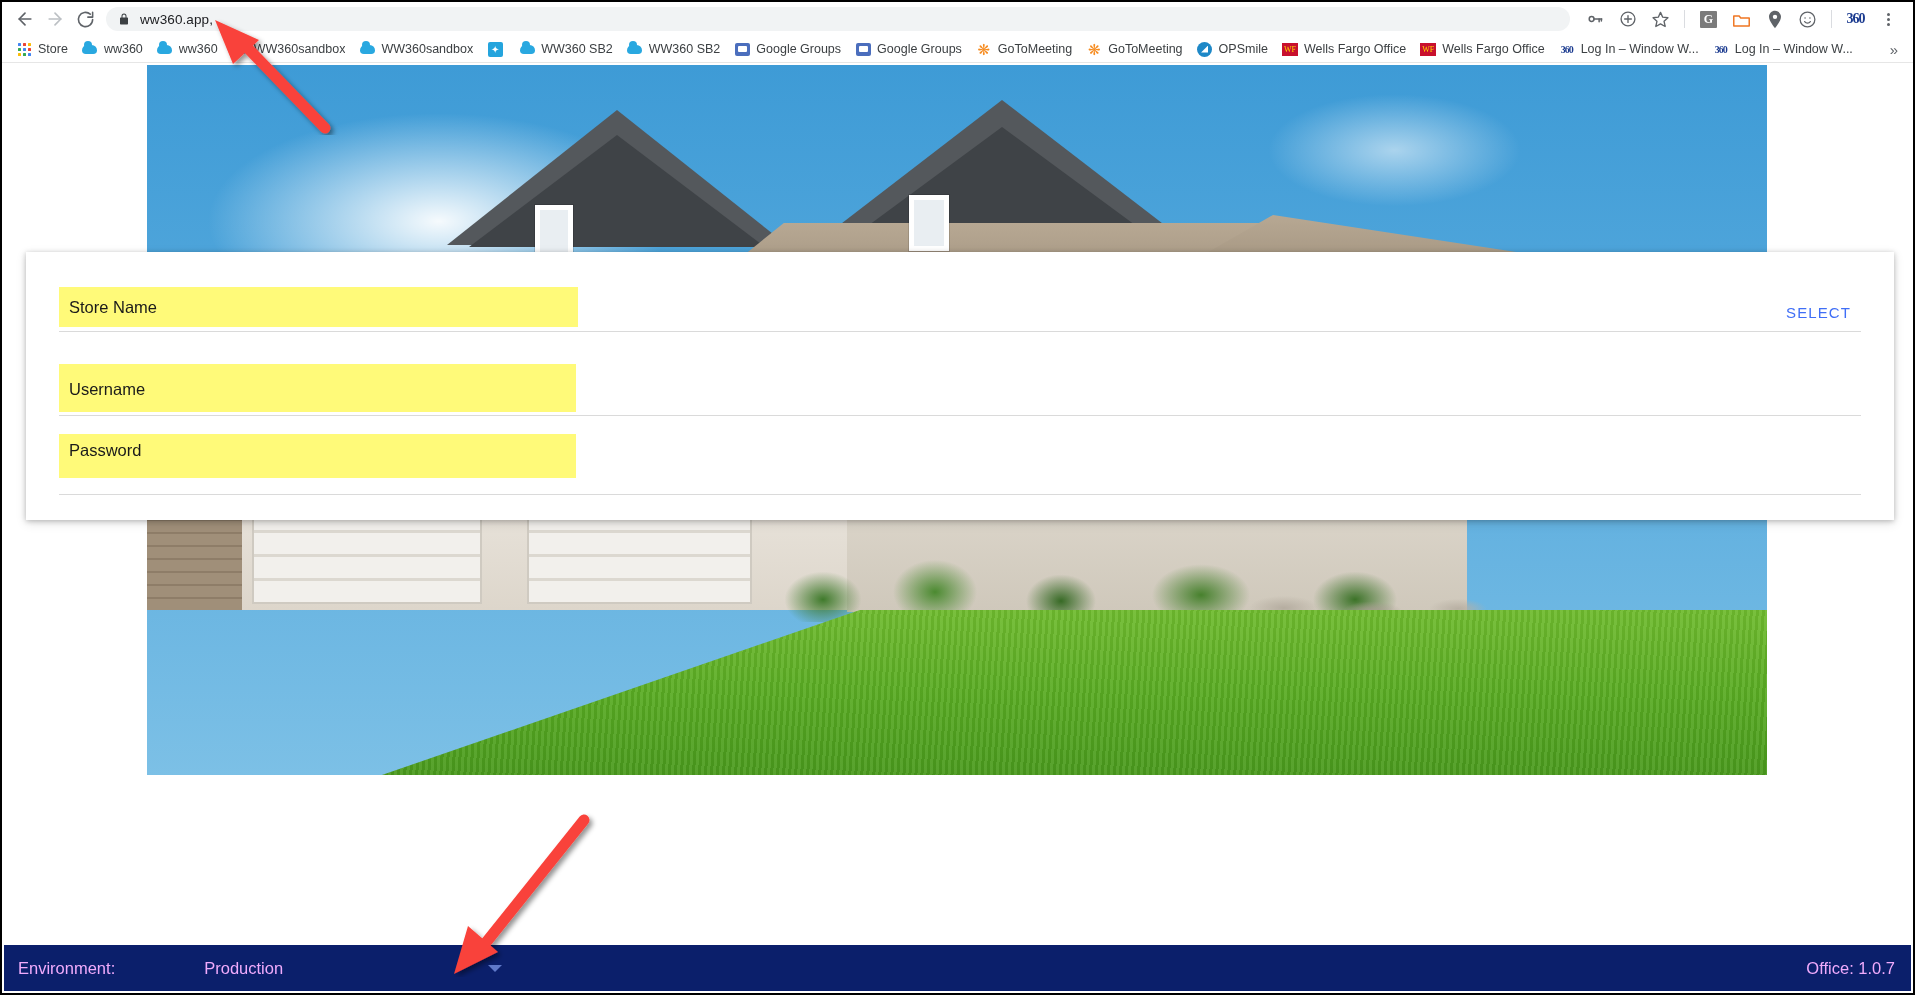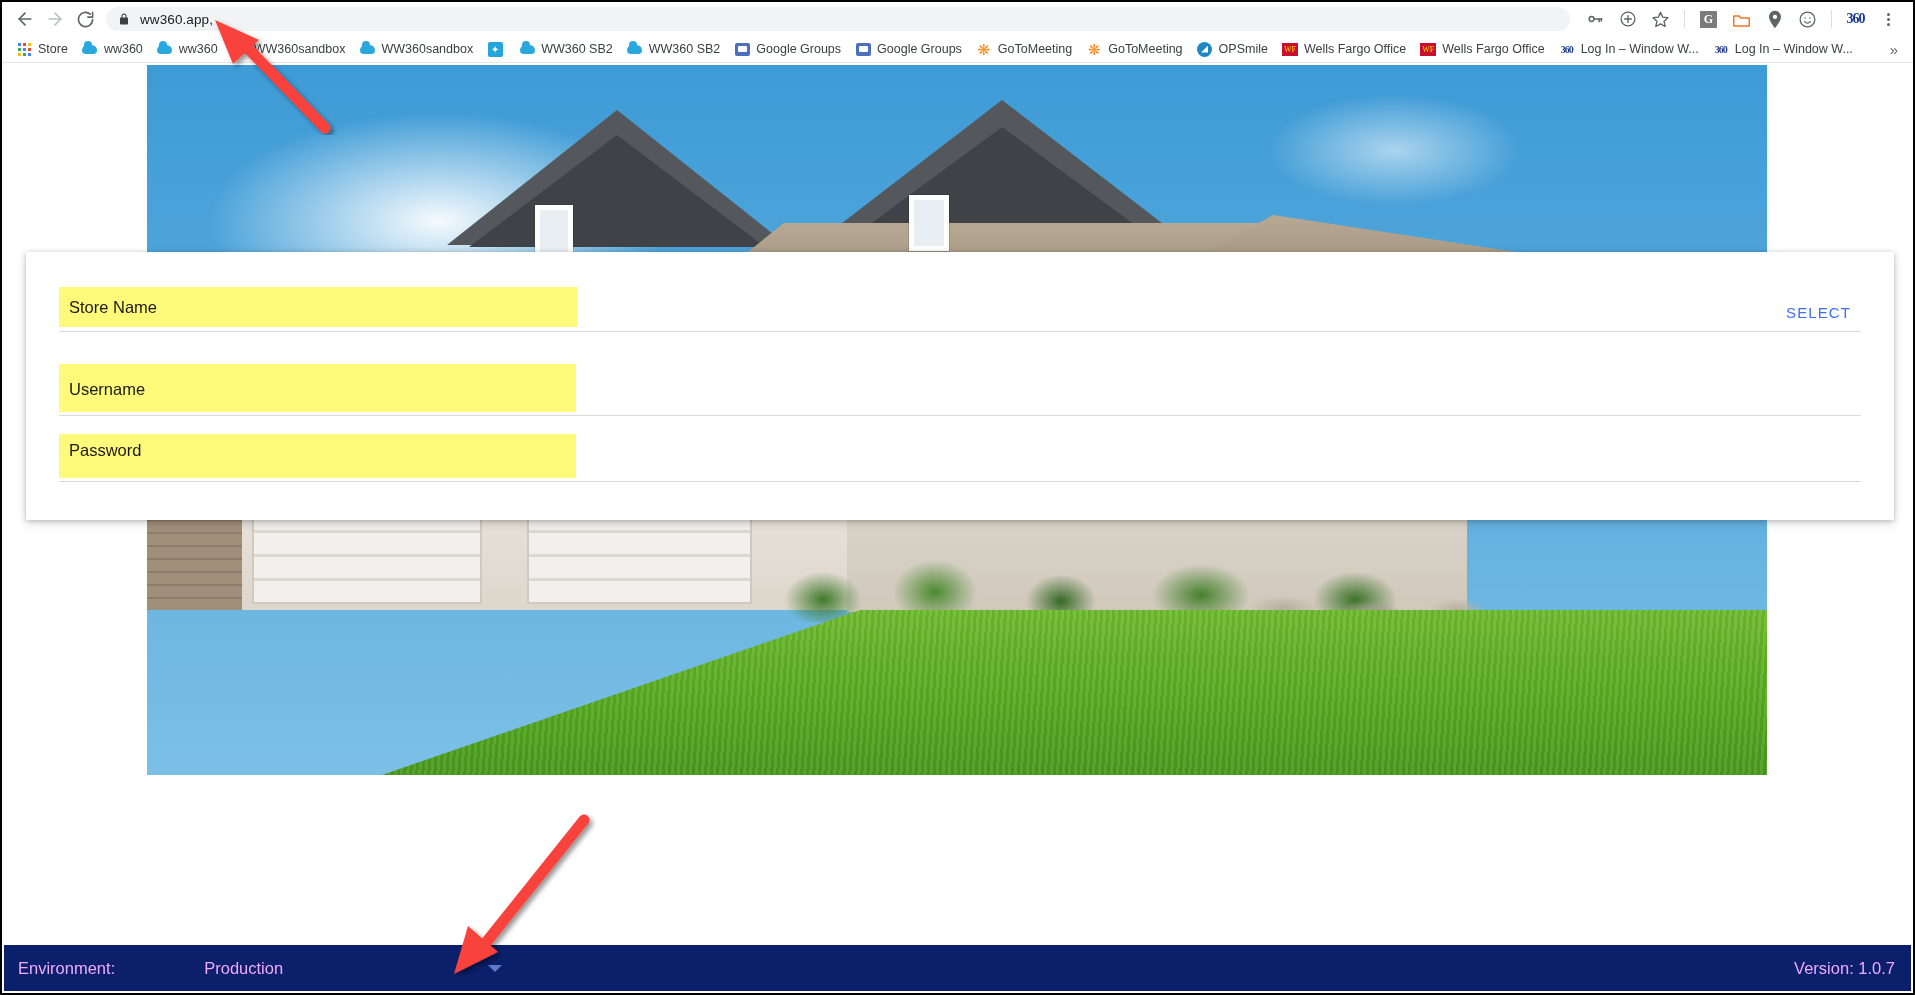--- a/index.html
+++ b/index.html
@@ -396,21 +396,21 @@
   }
   .row-user {
     margin-top: 32px;
     border-bottom: 1px solid #dadada;
     padding-bottom: 3px;
   }
   .user-fill { width: 517px; height: 48px; align-items: flex-start; padding-top: 16px;}
   .row-pass {
     margin-top: 18px;
     border-bottom: 1px solid #dadada;
-    padding-bottom: 3px;
+    padding-bottom: 16px;
   }
   .pass-fill { width: 517px; height: 44px; align-items: flex-start; padding-top: 7px;}
 
   .login-btn {
     position: absolute;
     left: 33px;
     bottom: -34px;
     width: 1800px;
     height: 66px;
     background: #3b7bf6;
@@ -726,21 +726,21 @@
           <div class="field-fill pass-fill" placeholder="Password">Password</div>
         </div>
 
       </div>
     </div>
 
     <div class="footer">
       <span class="env-label">Environment:</span>
       <span class="env-value">Production</span>
       <span class="env-caret"></span>
-      <span class="version">Version: 1.0.7</span>
+      <span class="version">Office: 1.0.7</span>
     </div>
   </div>
 
   <svg class="anno" id="arrow1" width="210" height="125" viewBox="0 0 210 125">
     <defs>
       <filter id="sh1" x="-30%" y="-30%" width="170%" height="170%">
         <feDropShadow dx="3" dy="3" stdDeviation="2.6" flood-color="#000" flood-opacity="0.42"></feDropShadow>
       </filter>
     </defs>
     <g filter="url(#sh1)">

